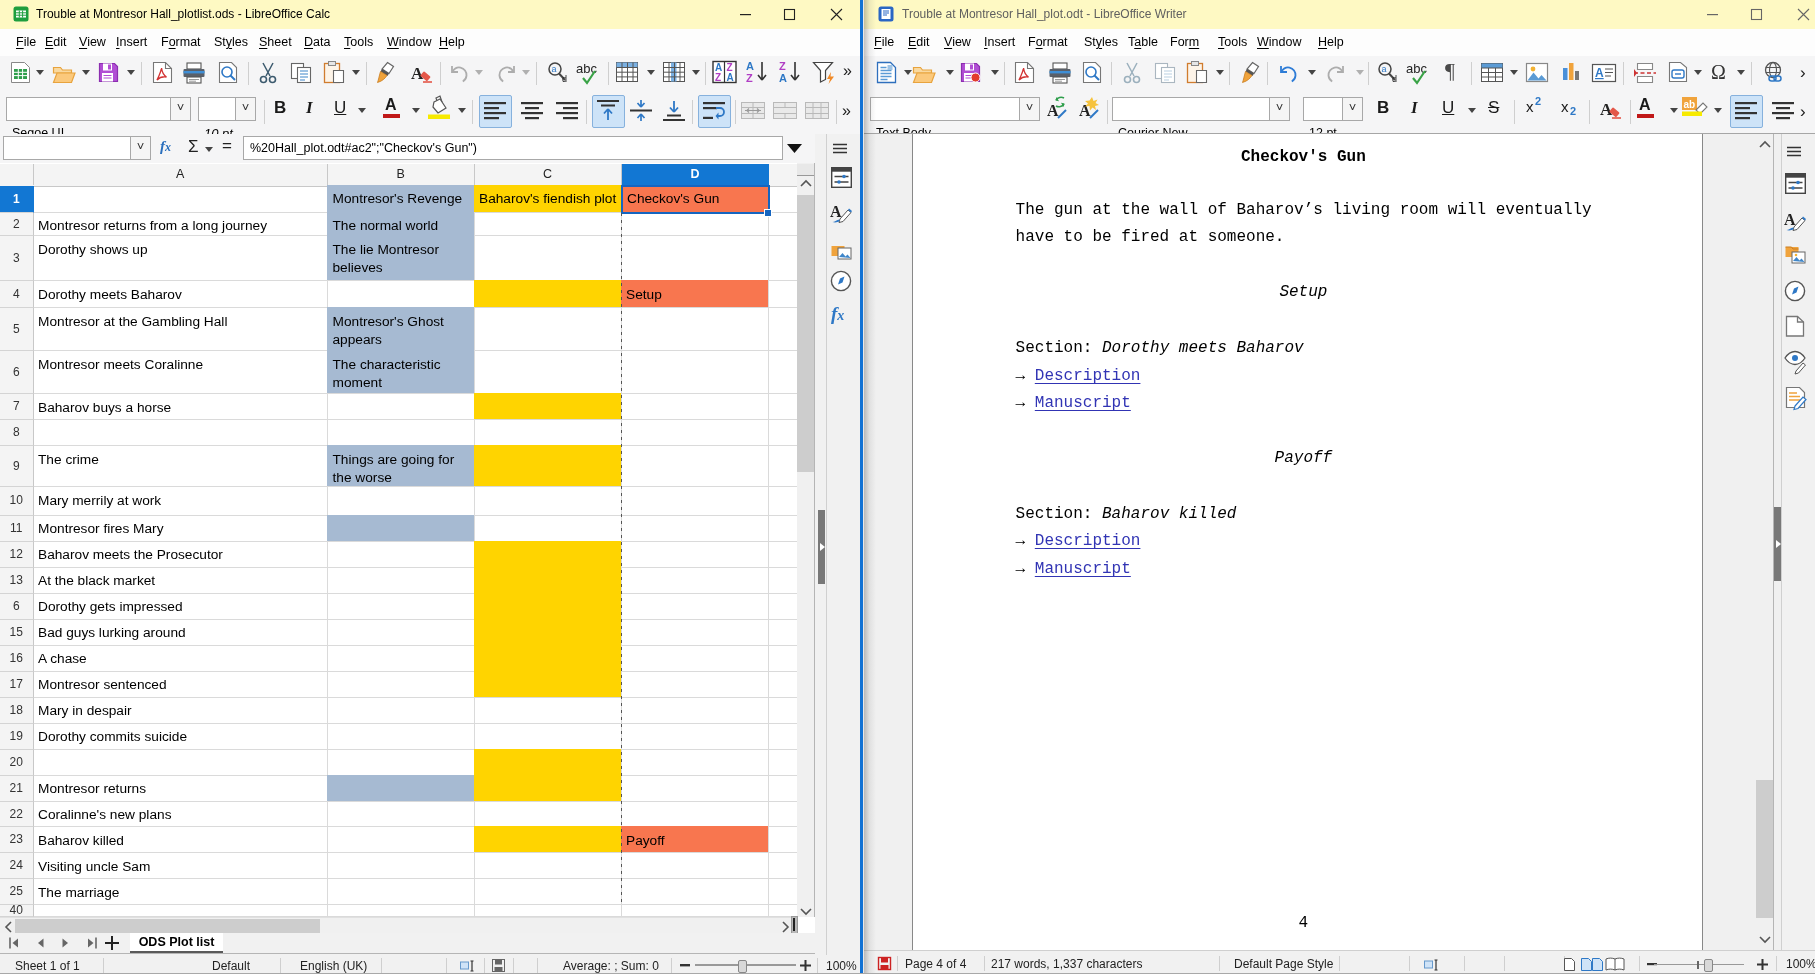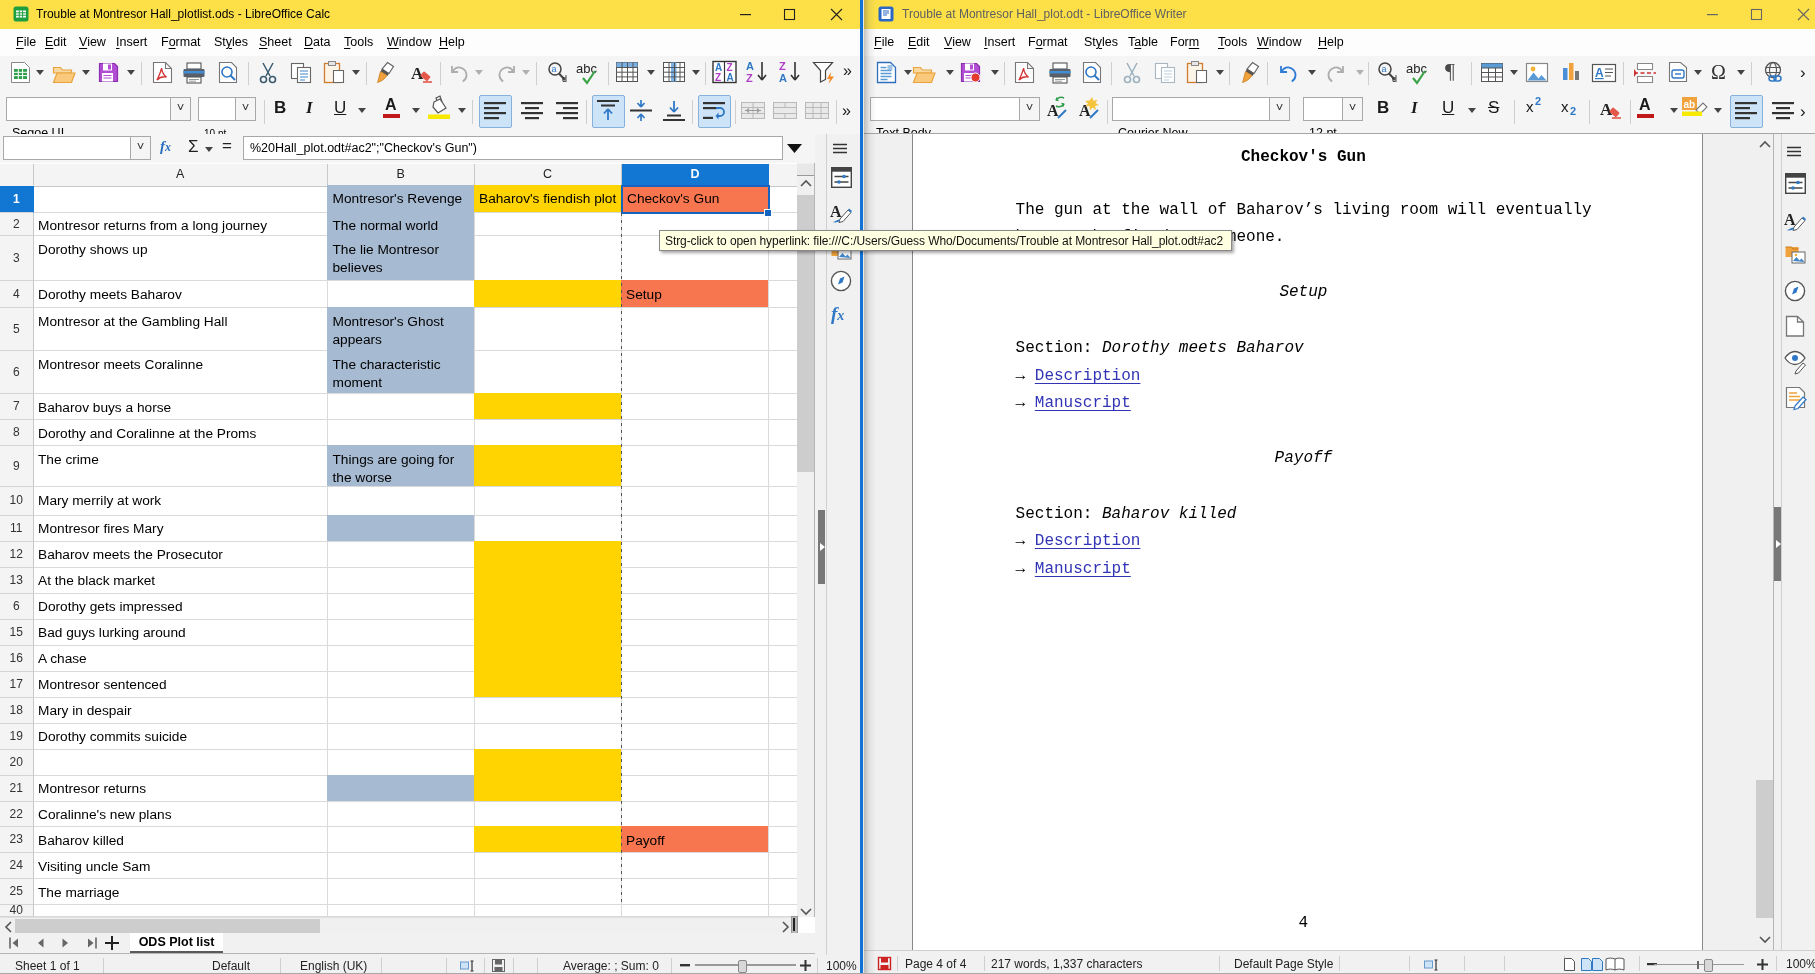--- a/index.html
+++ b/index.html
@@ -1,19 +1,19 @@
 <!DOCTYPE html>
 <html><head><meta charset="utf-8">
 <style>
 html,body{margin:0;padding:0;}
 body{width:1815px;height:974px;overflow:hidden;font-family:"Liberation Sans",sans-serif;background:#e8e8e8;}
 .ab{position:absolute;}
 #root{position:absolute;left:0;top:0;width:1815px;height:974px;}
 .win{position:absolute;top:0;height:974px;background:#f1f1f1;}
-.tbar{position:absolute;left:0;right:0;top:0;height:29px;background:#fde047;}
+.tbar{position:absolute;left:0;right:0;top:0;height:29px;background:#fef9c3;}
 .ticon{position:absolute;width:16px;height:16px;}
 .ttext{position:absolute;top:7px;font-size:12px;color:#000;white-space:nowrap;}
 .wbtn{position:absolute;top:0;width:45px;height:29px;color:#000;}
 .menubar{position:absolute;left:0;right:0;top:29px;height:27px;background:#fdfdfd;font-size:12.5px;}
 .menubar span{position:absolute;top:6px;}
 .menubar u{text-decoration-thickness:1px;text-underline-offset:2px;}
 .toolbar1{position:absolute;left:0;right:0;top:56px;height:34px;background:#f5f5f6;}
 .toolbar2{position:absolute;left:0;right:0;top:90px;height:44px;background:#f5f5f6;border-bottom:1px solid #e2e2e2;}
 .sep1{position:absolute;top:62px;width:1px;height:23px;background:#cfcfcf;}
 .sep2{position:absolute;top:100px;width:1px;height:24px;background:#cfcfcf;}
@@ -195,21 +195,21 @@
         <path d="M1.5 2.5h19l-7 8v9l-5 2.5v-11.5z" fill="#fff" stroke="#444" stroke-width="1.2"></path>
         <path d="M19 12l-4 7h3l-1.5 5 5.5-7.5h-3.5z" fill="#f08926"></path>
       </svg>
       <div class="glyph" style="left:843px;top:62px;font-size:16px;font-weight:normal;font-family:'Liberation Sans';">»</div>
 <div class="toolbar2"></div>
 <div class="combo" style="left:6px;top:97px;width:183px;height:22px;">
         <span class="ct" style="font-size:12.5px;">Segoe UI</span>
         <span class="cv"><span class="chev">˅</span></span>
       </div>
       <div class="combo" style="left:198px;top:97px;width:56px;height:22px;">
-        <span class="ct" style="font-size:10px;">10 pt</span>
+        <span class="ct" style="font-size:13px;font-style:italic;">10 pt</span>
         <span class="cv"><span class="chev">˅</span></span>
       </div>
       <div class="sep2" style="left:264px;"></div>
       <div class="glyph" style="left:274px;top:98px;font-size:17px;font-weight:bold;font-family:'Liberation Sans';">B</div>
       <div class="glyph" style="left:306px;top:98px;font-size:17px;font-weight:bold;font-style:italic;font-family:'Liberation Serif';">I</div>
       <div class="glyph" style="left:334px;top:98px;font-size:17px;font-weight:normal;font-family:'Liberation Sans';"><span style="text-decoration:underline;">U</span></div>
       <div class="dd" style="left:358px;top:108px;"></div>
       <div class="glyph" style="left:385px;top:96px;font-size:16px;font-weight:bold;">A</div>
       <div class="ab" style="left:383px;top:114px;width:17px;height:4px;background:#c01818;"></div>
       <div class="dd" style="left:412px;top:108px;"></div>
@@ -396,23 +396,20 @@
         </div>
         <div class="cell" style="left:33.5px;top:145px;width:286.5px;height:43px;">
           <span class="in">Montresor at the Gambling Hall</span>
         </div>
         <div class="cell" style="left:33.5px;top:188px;width:286.5px;height:43px;">
           <span class="in">Montresor meets Coralinne</span>
         </div>
         <div class="cell" style="left:33.5px;top:231px;width:286.5px;height:26px;">
           <span class="in">Baharov buys a horse</span>
         </div>
-        <div class="cell" style="left:33.5px;top:257px;width:286.5px;height:26px;">
-          <span class="in">Dorothy and Coralinne at the Proms</span>
-        </div>
         <div class="cell" style="left:33.5px;top:283px;width:286.5px;height:41px;">
           <span class="in">The crime</span>
         </div>
         <div class="cell" style="left:33.5px;top:324px;width:286.5px;height:28.5px;">
           <span class="in">Mary merrily at work</span>
         </div>
         <div class="cell" style="left:33.5px;top:352.5px;width:286.5px;height:26.0px;">
           <span class="in">Montresor fires Mary</span>
         </div>
         <div class="cell" style="left:33.5px;top:378.5px;width:286.5px;height:26.0px;">
@@ -936,15 +933,12 @@
         <div class="ab" style="left:840px;top:8.5px;width:7px;height:11px;background:#d8d8d8;border:1px solid #888;border-radius:2px;"></div>
         <svg style="left:893px;top:8px;" width="11" height="11">
           <path d="M5.5 0v11M0 5.5h11" stroke="#333" stroke-width="2"></path>
         </svg>
         <div class="txt" style="left:922px;top:6px;">100%</div>
       </div>
 <div class="ab" style="left:0;top:0;width:12px;height:974px;background:linear-gradient(to right,rgba(80,80,80,0.35),rgba(110,110,110,0.12) 45%,rgba(150,150,150,0) 100%);"></div>
 </div>
 <div class="ab" style="left:860.4px;top:0;width:3px;height:974px;background:#1272d4;"></div>
 <div class="ab" style="left:0;top:972.8px;width:1815px;height:1.2px;background:#a8a8a8;z-index:50;"></div>
-<div class="ab" style="left:659px;top:230px;width:571px;height:19px;background:#ffffe1;border:1px solid #888;box-shadow:2px 2px 3px rgba(0,0,0,0.35);z-index:99;">
-      <div class="txt" style="left:5px;top:2.5px;font-size:12px;letter-spacing:-0.08px;color:#111;">Strg-click to open hyperlink: file:///C:/Users/Guess Who/Documents/Trouble at Montresor Hall_plot.odt#ac2</div>
-    </div>
 </div>
 </body></html>

